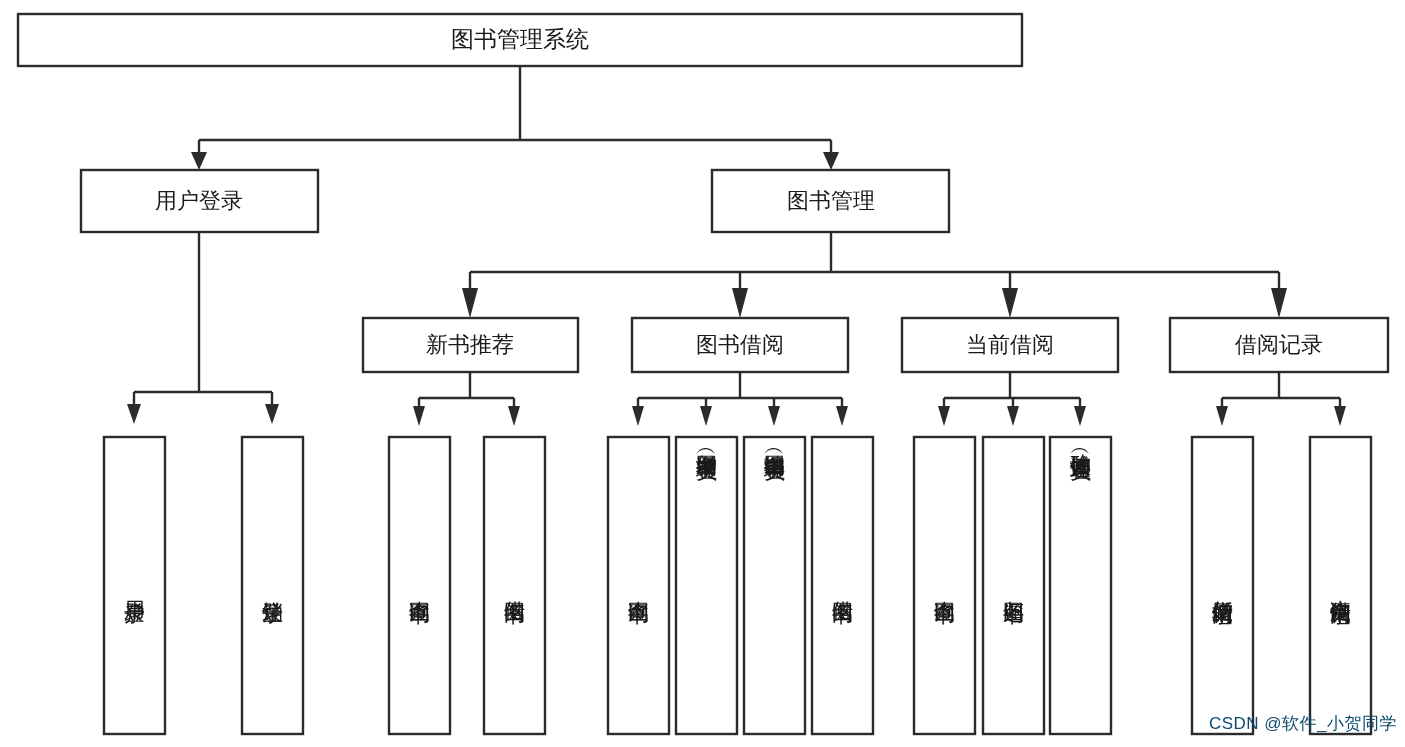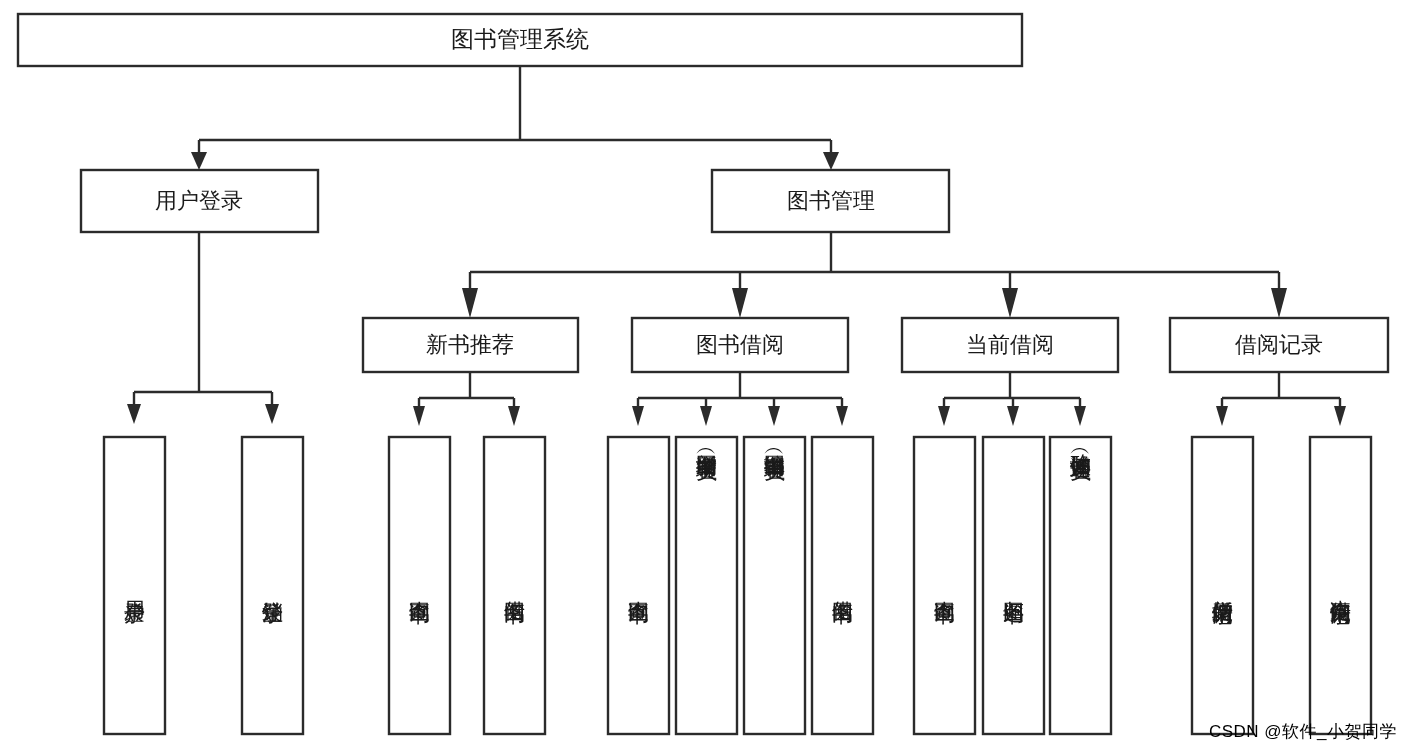--- a/index.html
+++ b/index.html
@@ -65,24 +65,24 @@
     font-family: "Liberation Sans", "DejaVu Sans", sans-serif;
     font-size: 21px;
     line-height: 1.15;
     color: #1a1a1a;
     letter-spacing: 1px;
     white-space: nowrap;
   }
   .watermark {
     position: absolute;
     right: 8px;
-    bottom: 4px;
+    bottom: 12px;
     font-family: "Liberation Sans", "DejaVu Sans", sans-serif;
     font-size: 17px;
-    color: #000000;
+    color: #0c4a6e;
     letter-spacing: 0.5px;
     white-space: nowrap;
   }
 </style>
 </head>
 <body>
 
 <div id="diagram-root">
 
   <svg class="flow" viewBox="0 0 1405 747" xmlns="http://www.w3.org/2000/svg">

